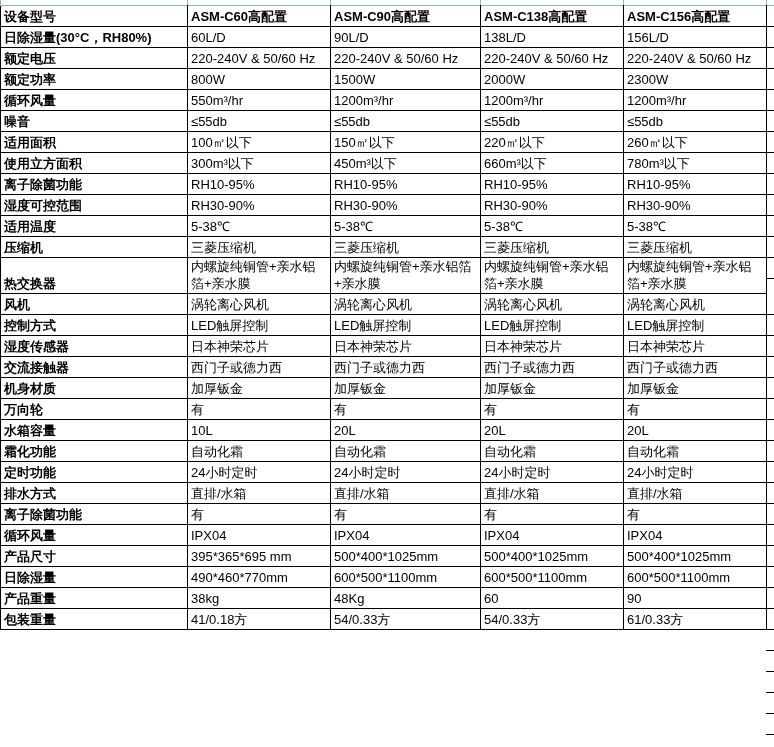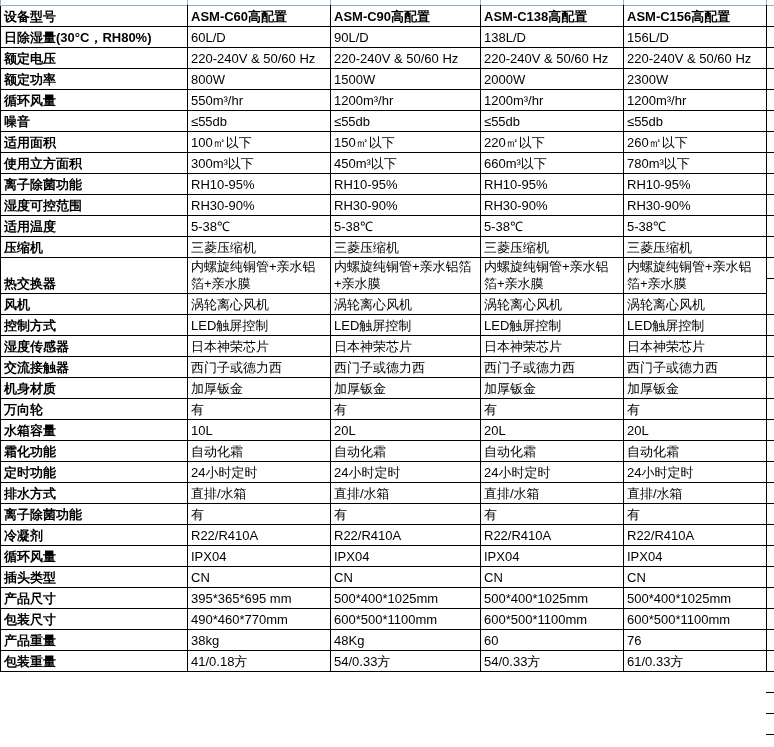--- a/index.html
+++ b/index.html
@@ -258,60 +258,46 @@
           <td class="val">直排/水箱</td>
         </tr>
         <tr>
           <td class="label">离子除菌功能</td>
           <td class="val">有</td>
           <td class="val">有</td>
           <td class="val">有</td>
           <td class="val">有</td>
         </tr>
         <tr>
-          <td class="label">冷凝剂</td>
-          <td class="val">R22/R410A</td>
-          <td class="val">R22/R410A</td>
-          <td class="val">R22/R410A</td>
-          <td class="val">R22/R410A</td>
-        </tr>
-        <tr>
           <td class="label">循环风量</td>
           <td class="val">IPX04</td>
           <td class="val">IPX04</td>
           <td class="val">IPX04</td>
           <td class="val">IPX04</td>
         </tr>
         <tr>
-          <td class="label">插头类型</td>
-          <td class="val">CN</td>
-          <td class="val">CN</td>
-          <td class="val">CN</td>
-          <td class="val">CN</td>
-        </tr>
-        <tr>
           <td class="label">产品尺寸</td>
           <td class="val">395*365*695 mm</td>
           <td class="val">500*400*1025mm</td>
           <td class="val">500*400*1025mm</td>
           <td class="val">500*400*1025mm</td>
         </tr>
         <tr>
-          <td class="label">包装尺寸</td>
+          <td class="label">日除湿量</td>
           <td class="val">490*460*770mm</td>
           <td class="val">600*500*1100mm</td>
           <td class="val">600*500*1100mm</td>
           <td class="val">600*500*1100mm</td>
         </tr>
         <tr>
           <td class="label">产品重量</td>
           <td class="val">38kg</td>
           <td class="val">48Kg</td>
           <td class="val">60</td>
-          <td class="val">76</td>
+          <td class="val">90</td>
         </tr>
         <tr>
           <td class="label">包装重量</td>
           <td class="val">41/0.18方</td>
           <td class="val">54/0.33方</td>
           <td class="val">54/0.33方</td>
           <td class="val">61/0.33方</td>
         </tr>
       </tbody>
   </table>

